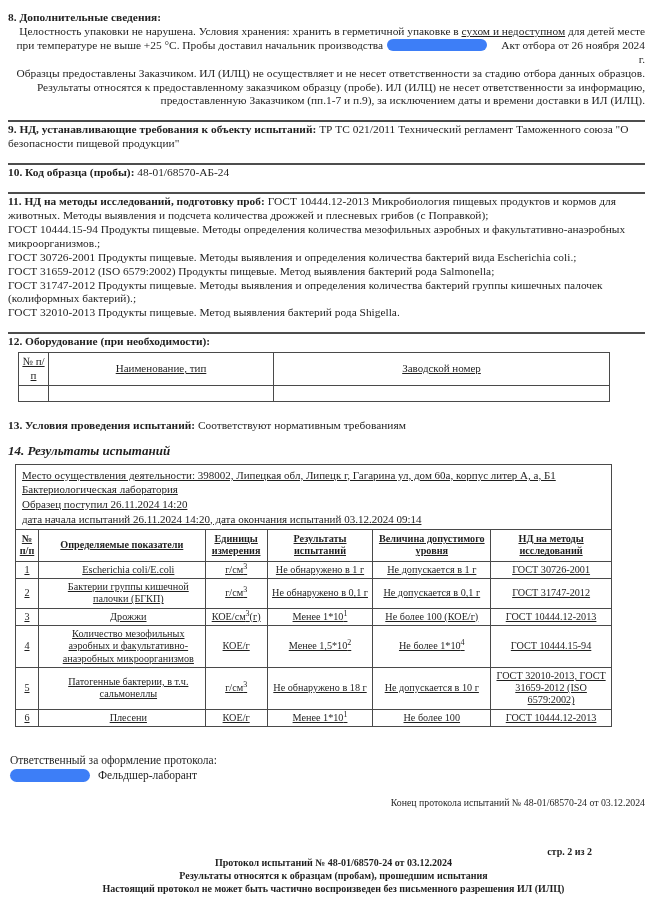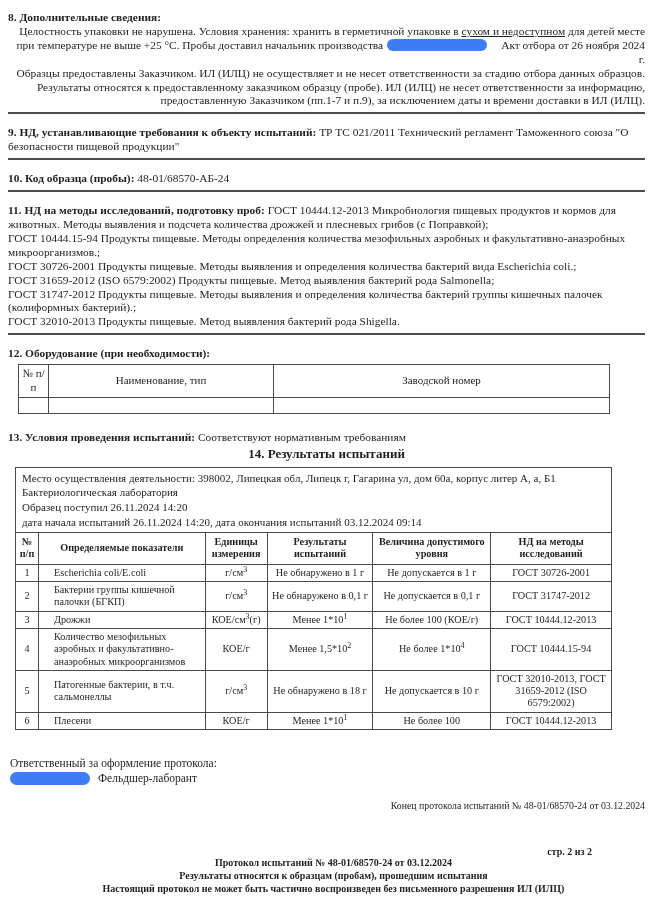--- a/index.html
+++ b/index.html
@@ -7,45 +7,45 @@
     width:667px; height:901px; overflow:hidden;
     background:#ffffff; color:#1f1f1f;
     font-family:"Liberation Serif", serif;
     position:relative;
   }
   .page { position:relative; width:653px; height:901px; }
   .content { padding:10px 8px 0 8px; font-size:11.4px; line-height:13.9px; }
   .b { font-weight:bold; }
   .ul { text-decoration:underline; }
   .sec { padding:1px 0 2px 0; }
-  .rule { border-top:2px solid #4d4d4d; margin-top:2px; padding-top:12px; }
+  .rule { border-top:2px solid #4d4d4d; margin-top:10px; padding-top:1px; }
   .para { text-align:right; }
 
   .redact { background:#3d7ef7; border-radius:7px; display:inline-block; }
   .redact-inline { width:100px; height:12px; margin:0 14px 0 4px; vertical-align:-2px; }
   .redact-sig { width:80px; height:13px; margin-right:8px; vertical-align:-3px; }
 
-  table { border-collapse:collapse; }
+  table { border-collapse:collapse;text-decoration:underline; }
   th, td { border:1px solid #4a4a4a; }
 
   .eq-table { margin:3px 0 2px 10px; width:592px; font-size:11px; }
   .eq-table th { font-weight:normal; text-align:center; padding:2px; height:24px; }
   .eq-table .empty td { height:13px; }
   .eq-col-num { width:30px; }
   .eq-col-name { width:225px; }
 
   .sec13 { margin-top:13px; }
-  .sec14-title { text-align:center; font-weight:bold; font-size:13px; margin:2px 0 6px 0; }
+  .sec14-title { text-align:left; font-weight:bold; font-size:13px; margin:11px 0 6px 0;font-style:italic; }
 
   .res-table { margin-left:7px; width:597px; font-size:10.2px; line-height:12.3px; }
   .res-table td, .res-table th { padding:2px 2px; vertical-align:middle; }
   .res-table .info { text-align:left; font-size:11px; line-height:14.6px; padding:3px 6px; }
   .res-table .hdr th { font-weight:bold; text-align:center; padding:3px 2px; }
   .res-table .c { text-align:center; }
-  .res-table .ind { text-align:left; padding-left:15px;margin-top:20px; }
+  .res-table .ind { text-align:center; padding-left:15px;margin-top:20px; }
   sup { font-size:8px; line-height:0; }
 
   .signature { margin:26px 0 0 2px; font-size:11.5px; line-height:15px; }
   .end-line { text-align:right; font-size:9.8px; margin-top:13px; }
 
   .footer { position:absolute; left:0; top:843px; width:667px; font-size:10px;font-weight:bold; }
   .pagenum { position:absolute; right:75px; top:3px; }
   .fl { text-align:center; line-height:13px; }
   .fl-first { margin-top:13px; }
 </style>

